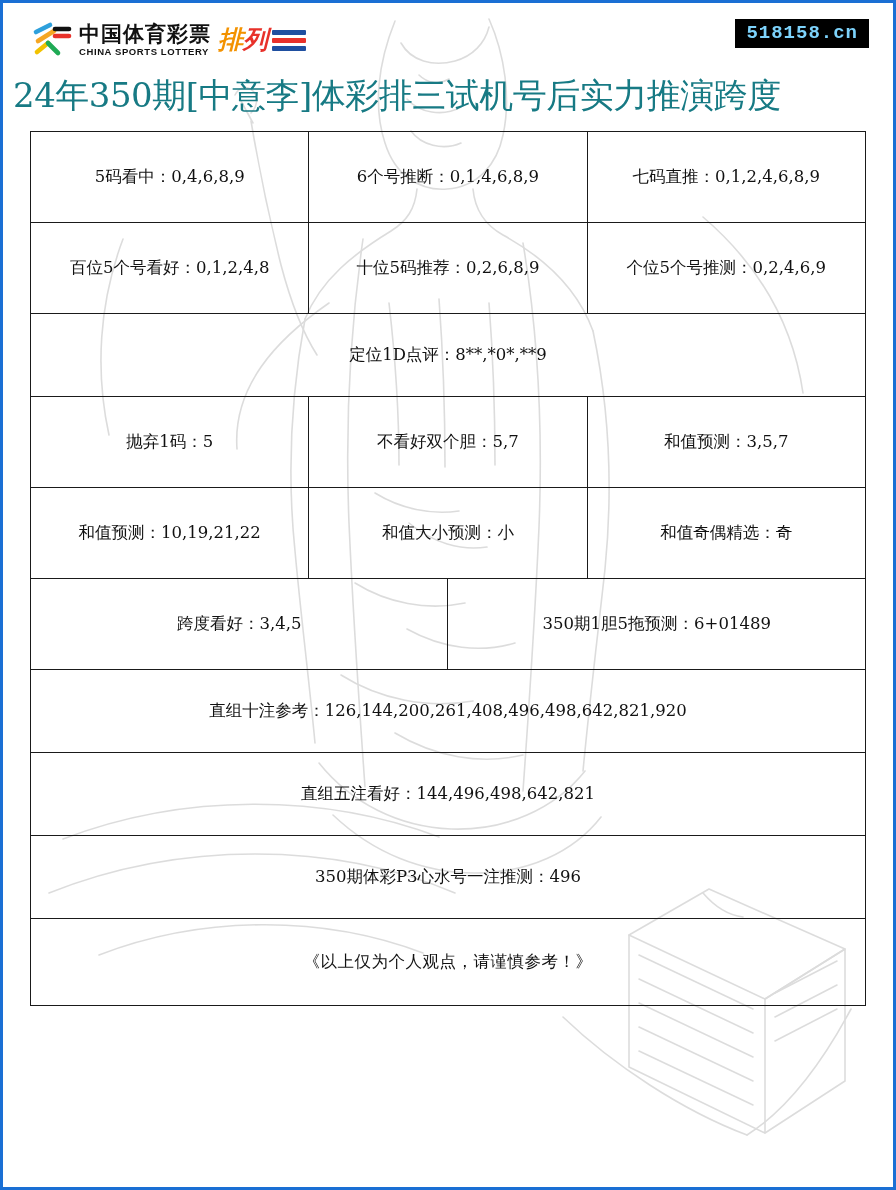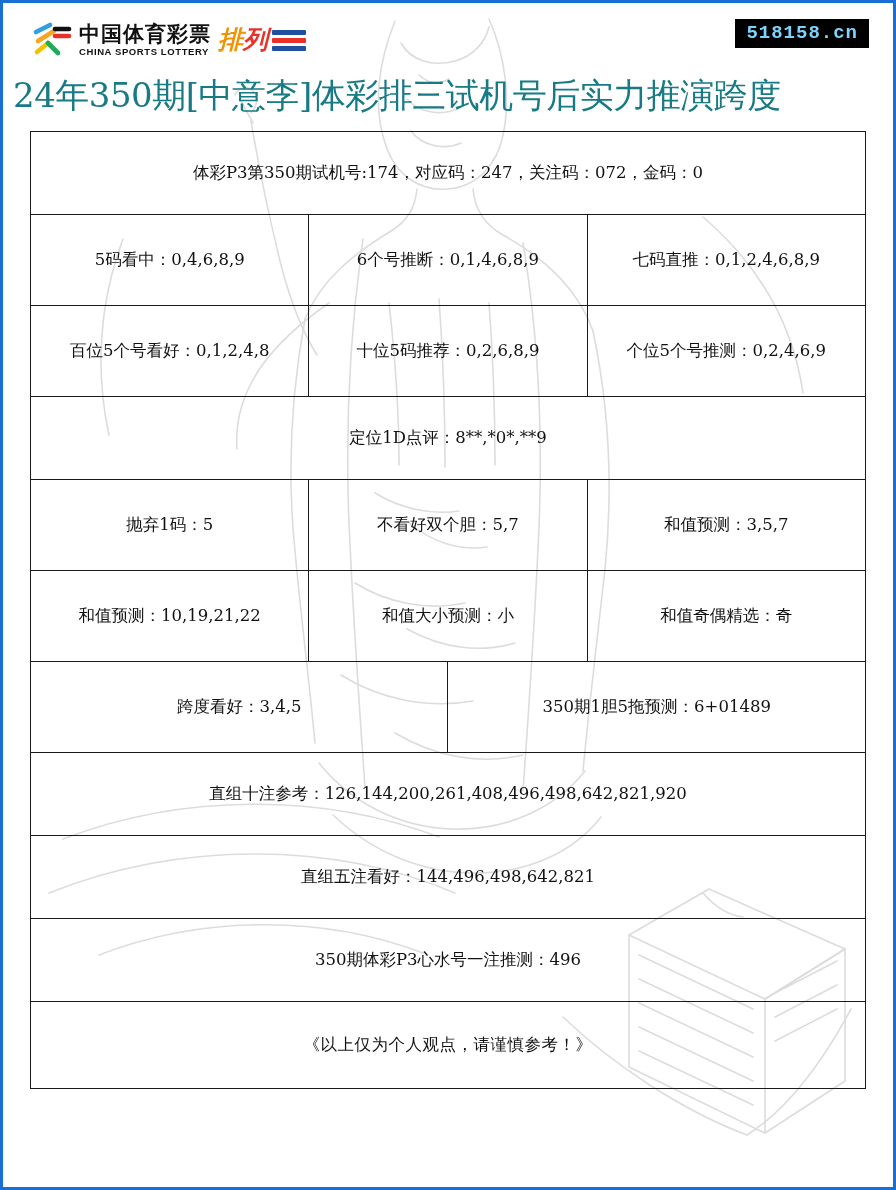--- a/index.html
+++ b/index.html
@@ -251,23 +251,20 @@
       </span>
     </div>
 
     <div id="site-badge">518158.cn</div>
   </div>
 
   <div id="page-title">24年350期[中意李]体彩排三试机号后实力推演跨度</div>
 
   <table id="pred-table">
     <tbody>
-      <tr class="h-tall">
-        <td colspan="6" class="cell-wide">体彩P3第350期试机号:174，对应码：247，关注码：072，金码：0</td>
-      </tr>
       <tr class="h-mid">
         <td colspan="2">5码看中：0,4,6,8,9</td>
         <td colspan="2">6个号推断：0,1,4,6,8,9</td>
         <td colspan="2">七码直推：0,1,2,4,6,8,9</td>
       </tr>
       <tr class="h-mid">
         <td colspan="2">百位5个号看好：0,1,2,4,8</td>
         <td colspan="2">十位5码推荐：0,2,6,8,9</td>
         <td colspan="2">个位5个号推测：0,2,4,6,9</td>
       </tr>

